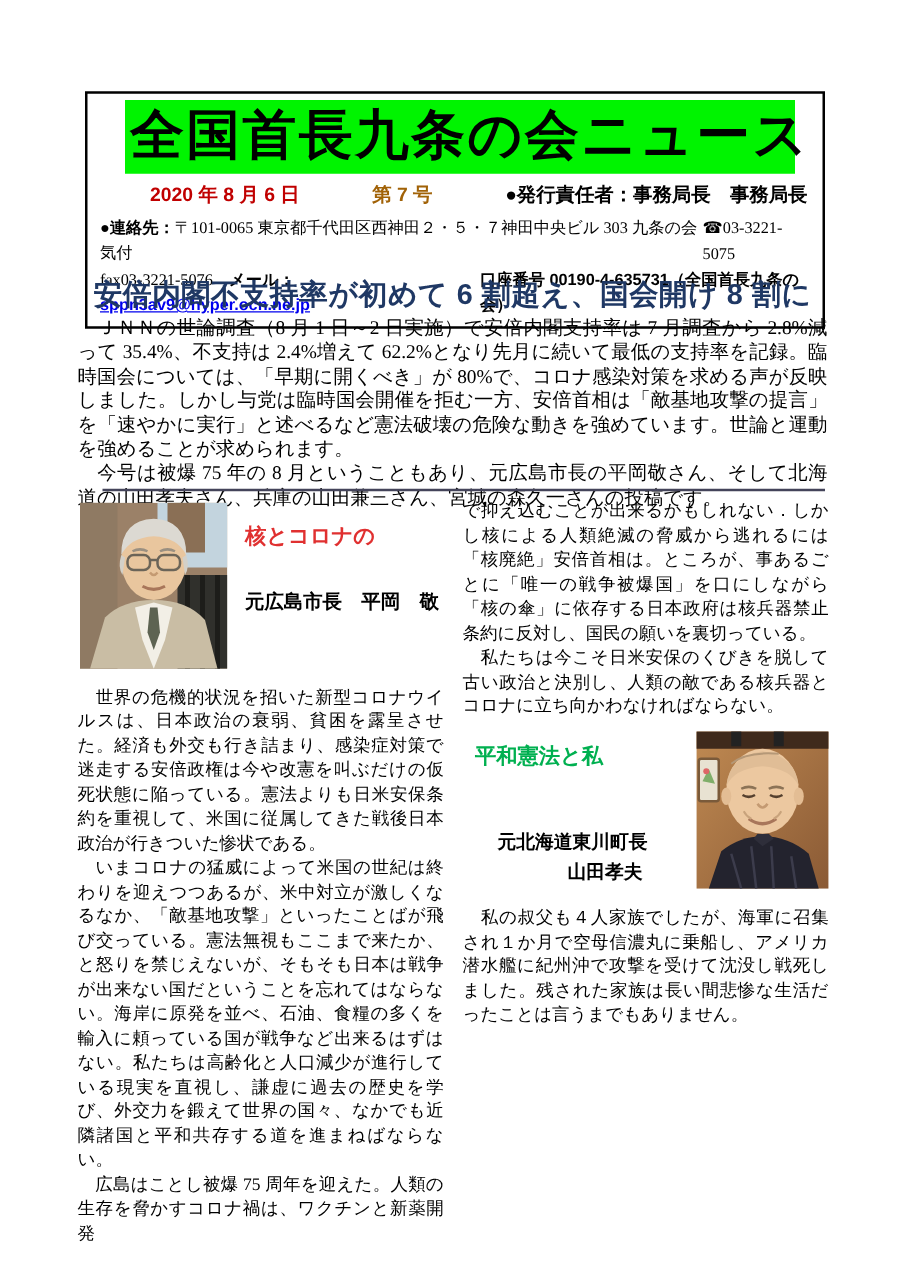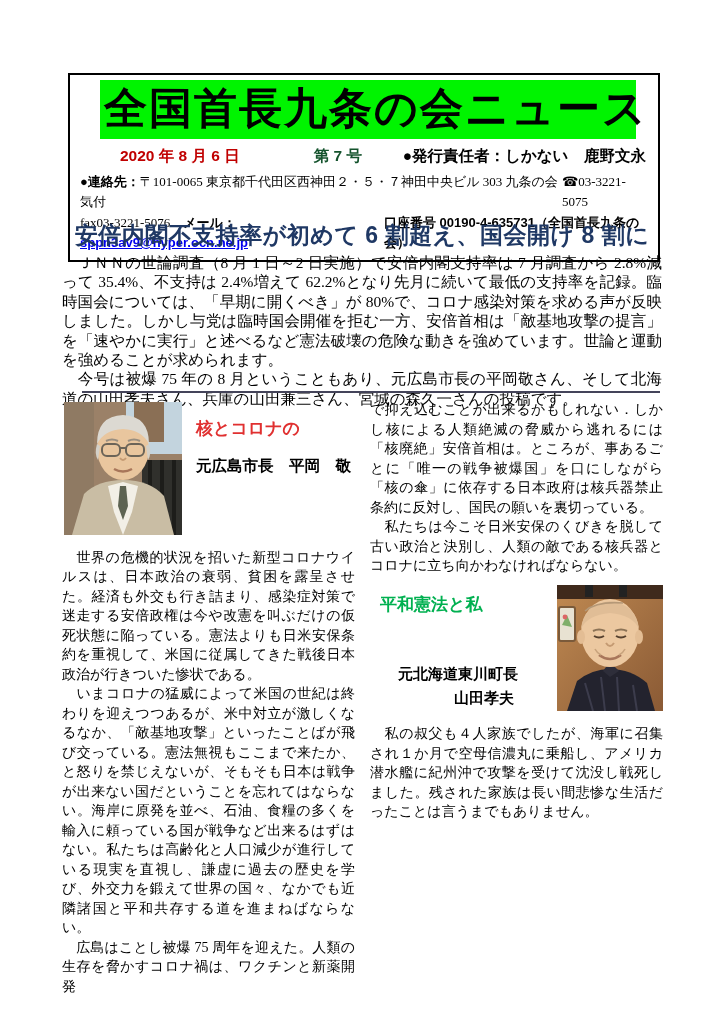--- a/index.html
+++ b/index.html
@@ -19,21 +19,21 @@
     font-family:"Liberation Sans","DejaVu Sans",sans-serif;
     font-weight:900; font-size:43px; line-height:1.18; letter-spacing:2px;
     color:#000; white-space:nowrap;
   }
   .meta-row {
     display:flex; align-items:baseline;
     font-family:"Liberation Sans","DejaVu Sans",sans-serif;
     font-weight:bold; font-size:15.5px; margin:7px 4px 5px 42px;
   }
   .meta-date { color:#c00000; }
-  .meta-issue { color:#14532d; margin-left:74px;text-align:right; }
+  .meta-issue { color:#a16207; margin-left:58px;text-align:right; }
   .meta-publisher { margin-left:auto; color:#000; }
   .contact-line { font-size:13px; line-height:1.55; display:flex; justify-content:space-between; margin:1px 2px 0; }
   .contact-line b { font-family:"Liberation Sans","DejaVu Sans",sans-serif; }
   .mail-link { color:#0000ee; text-decoration:underline; font-weight:bold; font-family:"Liberation Sans","DejaVu Sans",sans-serif; cursor:pointer; }
   .phone-glyph { font-family:"DejaVu Sans",sans-serif; }
 
   
   .headline {
     position:absolute; left:62px; top:220px; width:600px; text-align:center;
     font-family:Liberation Sans, sans-serif;
@@ -50,21 +50,21 @@
   .col { width:293px; font-size:14px; line-height:19.5px; text-align:justify; }
   .col p { margin:0; }
 
   
   .a1-head { display:flex; margin:2px 0 7px 2px; }
   .photo-frame { flex:none; overflow:hidden; }
   .a1-photo { width:118px; height:133px; }
   .a1-side { padding:14px 0 0 14px; font-family:"Liberation Sans","DejaVu Sans",sans-serif; }
   .a1-title { color:#e03030; font-weight:bold; font-size:17px; line-height:1.55; white-space:nowrap; }
   .a1-title-l2 { margin-left:30px; }
-  .a1-author { margin-top:14px; font-weight:bold; font-size:15.5px; white-space:nowrap; }
+  .a1-author { margin-top:30px; font-weight:bold; font-size:15.5px; white-space:nowrap; }
 
   
   .a2-head { display:flex; margin:9px 0 8px; }
   .a2-side { flex:1; padding-left:10px; font-family:"Liberation Sans","DejaVu Sans",sans-serif; }
   .a2-title { color:#00b050; font-weight:bold; font-size:17px; margin-top:10px; white-space:nowrap; }
   .a2-author { margin-top:48px; font-weight:bold; font-size:15px; line-height:1.6; white-space:nowrap; }
   .a2-author-l1 { margin-left:18px; }
   .a2-author-l2 { margin-left:74px; }
   .a2-photo { width:106px; height:126px; }
 </style>
@@ -73,21 +73,21 @@
 
 <div class="page">
 
   <div class="header-box">
     <div class="banner">
       <div class="banner-title">全国首長九条の会ニュース</div>
     </div>
     <div class="meta-row">
       <span class="meta-date">2020 年 8 月 6 日</span>
       <span class="meta-issue">第 7 号</span>
-      <span class="meta-publisher">●発行責任者：しかない　鹿野文永</span>
+      <span class="meta-publisher">●発行責任者：事務局長　事務局長</span>
     </div>
     <div class="contact-line">
       <span><b>●連絡先：</b><span>〒101-0065 東京都千代田区西神田２・５・７神田中央ビル 303 九条の会気付</span></span>
       <span><span class="phone-glyph">☎</span><span>03-3221-5075</span></span>
     </div>
     <div class="contact-line">
       <span><span>fax03-3221-5076</span>　<b>メール：</b><a class="mail-link">sppn3av9@hyper.ocn.ne.jp</a></span>
       <span style="font-weight:bold; font-family:'Liberation Sans','DejaVu Sans',sans-serif;">口座番号 00190-4-635731（全国首長九条の会）</span>
     </div>
   </div>

